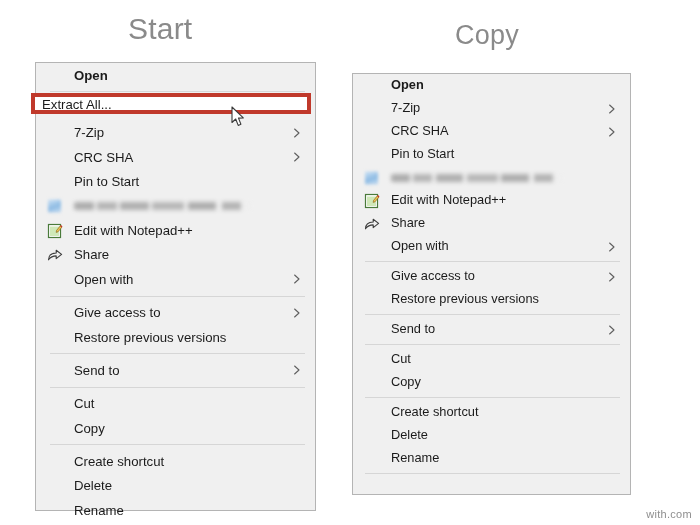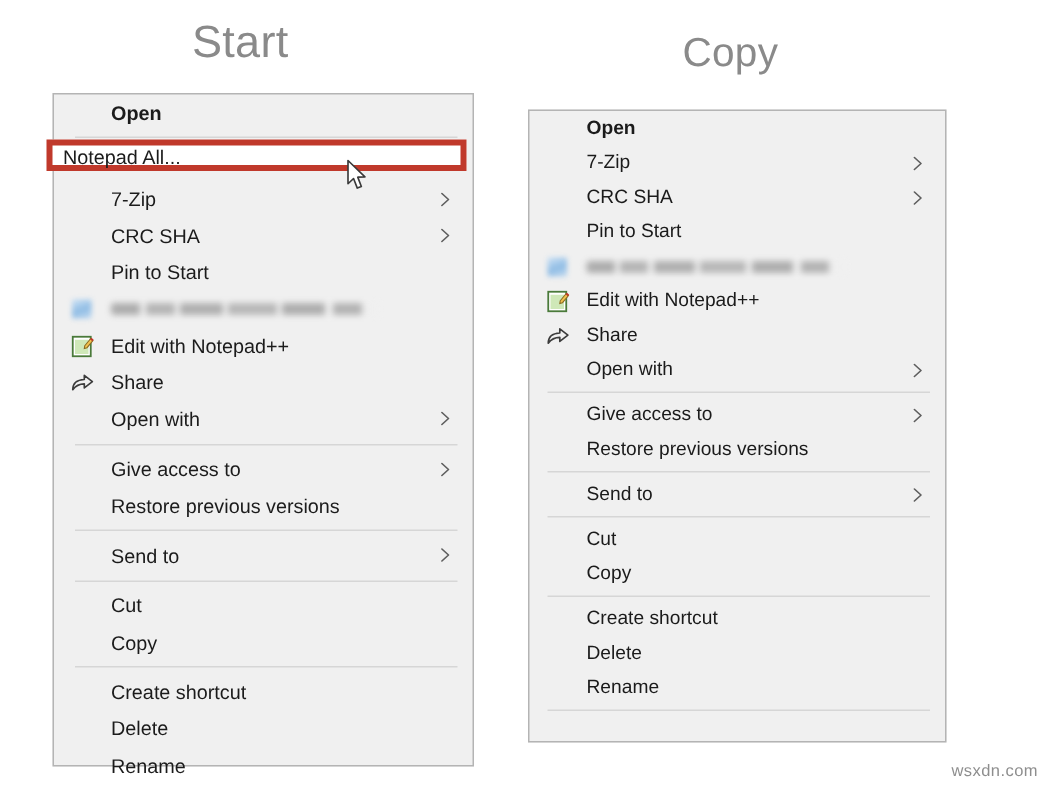--- a/index.html
+++ b/index.html
@@ -368,23 +368,23 @@
       <div class="menu-item">
         <span class="label">Delete</span>
       </div>
       <div class="menu-item">
         <span class="label">Rename</span>
       </div>
       <div class="sep"></div>
     </div>
 
   <div id="highlight-box"></div>
-  <div id="highlight-label">Notepad All...</div>
+  <div id="highlight-label">Extract All...</div>
 
   <div id="mouse-cursor">
     <svg width="16" height="22" viewBox="0 0 16 22">
       <path d="M1,1 L1,16.5 L4.7,13.0 L7.2,19.4 L9.9,18.3 L7.5,12.1 L12.3,11.9 Z" fill="#ffffff" stroke="#3a3a3a" stroke-width="1.1" stroke-linejoin="round"></path>
     </svg>
   </div>
 
-  <div id="watermark">wsxdn.com</div>
+  <div id="watermark">with.com</div>
 
 </div>
 
 </body></html>

